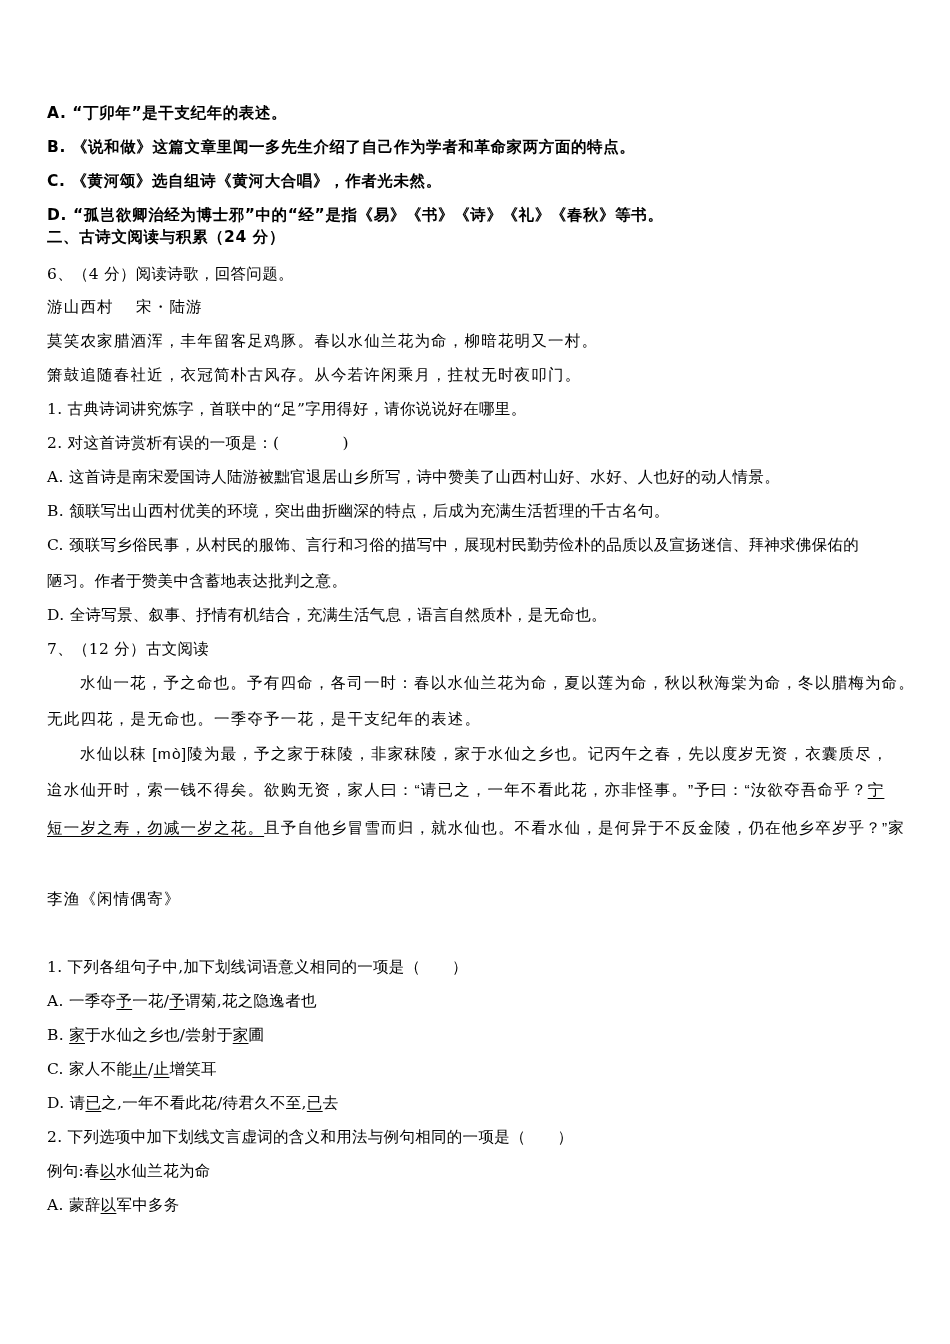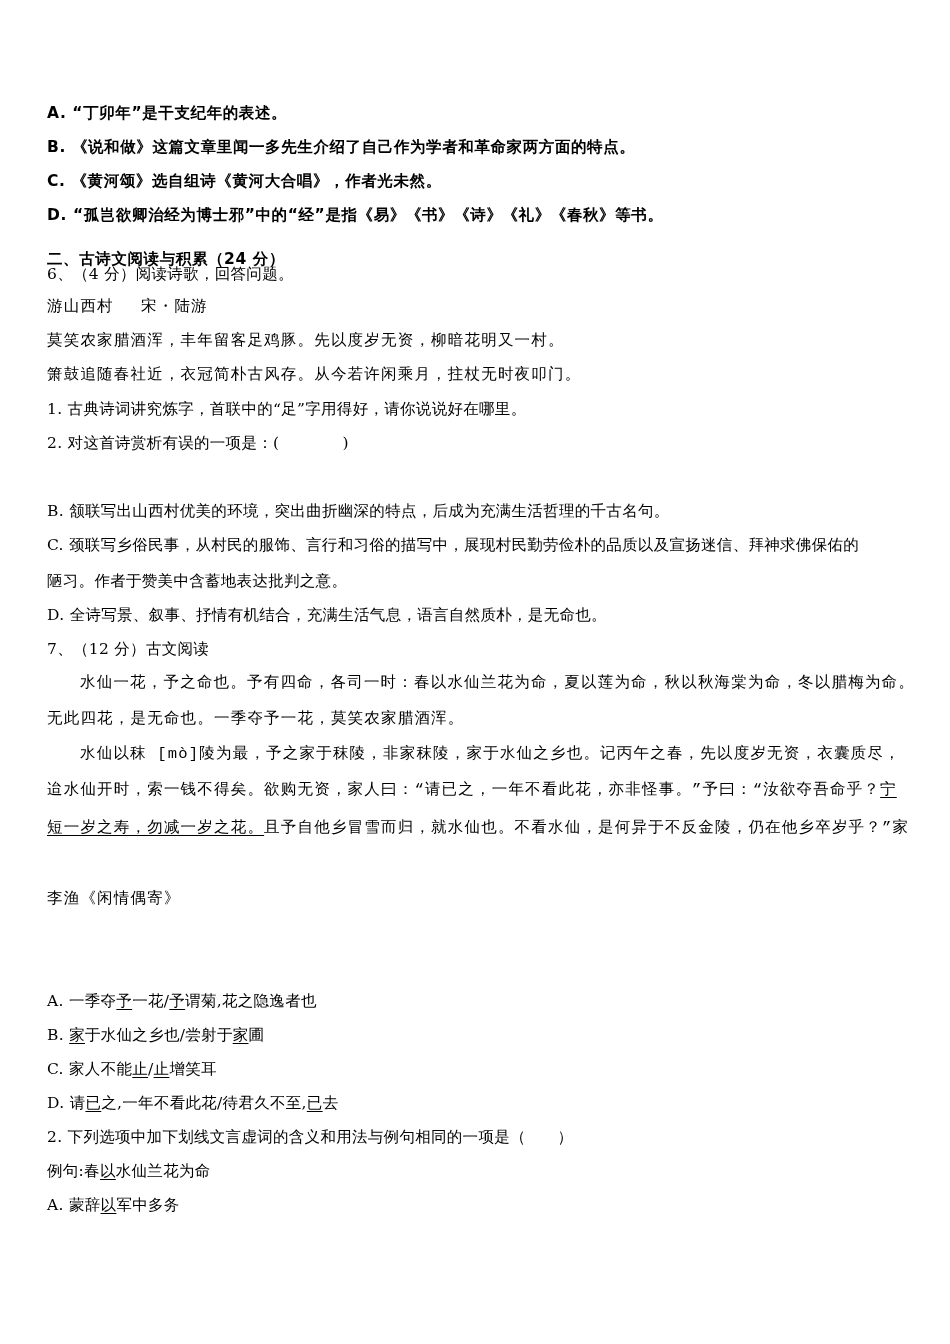--- a/index.html
+++ b/index.html
@@ -7,59 +7,61 @@
     width: 950px; height: 1344px; position: relative; overflow: hidden;
     font-family: "DejaVu Serif", "Liberation Serif", serif;
     color: #000000;
   }
   .page { position: absolute; left: 0; top: 0; width: 950px; height: 1344px; }
   .line {
     position: absolute; left: 47px; white-space: nowrap;
     font-size: 15.5px; line-height: 20px; letter-spacing: 0.3px;
   }
   .bold { font-weight: bold; font-family: "DejaVu Sans", "Liberation Sans", sans-serif; letter-spacing: 0.6px; }
-  .kai { font-family: Liberation Mono, monospace; letter-spacing: 1.2px; }
+  .kai { font-family: Liberation Sans, sans-serif; letter-spacing: 1.2px; }
   .indent { left: 80px; }
   .u { text-decoration: underline; text-underline-offset: 3px; }
 </style>
 </head>
 <body>
 
 <div class="page">
 
   <div class="line bold" style="top:103px">A. “丁卯年”是干支纪年的表述。</div>
   <div class="line bold" style="top:137px">B. 《说和做》这篇文章里闻一多先生介绍了自己作为学者和革命家两方面的特点。</div>
   <div class="line bold" style="top:171px">C. 《黄河颂》选自组诗《黄河大合唱》，作者光未然。</div>
   <div class="line bold" style="top:205px">D. “孤岂欲卿治经为博士邪”中的“经”是指《易》《书》《诗》《礼》《春秋》等书。</div>
 
-  <div class="line bold" style="top:249px">二、古诗文阅读与积累（24 分）</div>
+  <div class="line bold" style="top:227px">二、古诗文阅读与积累（24 分）</div>
 
   <div class="line" style="top:264px">6、（4 分）阅读诗歌，回答问题。</div>
   <div class="line kai" style="top:297px">游山西村　 宋・陆游</div>
-  <div class="line kai" style="top:331px">莫笑农家腊酒浑，丰年留客足鸡豚。先以度岁无资，柳暗花明又一村。</div>
+  <div class="line kai" style="top:331px">莫笑农家腊酒浑，丰年留客足鸡豚。春以水仙兰花为命，柳暗花明又一村。</div>
   <div class="line kai" style="top:365px">箫鼓追随春社近，衣冠简朴古风存。从今若许闲乘月，拄杖无时夜叩门。</div>
   <div class="line" style="top:399px">1. 古典诗词讲究炼字，首联中的“足”字用得好，请你说说好在哪里。</div>
   <div class="line" style="top:433px">2. 对这首诗赏析有误的一项是：(　　　　)</div>
+  <div class="line" style="top:467px">A. 这首诗是南宋爱国诗人陆游被黜官退居山乡所写，诗中赞美了山西村山好、水好、人也好的动人情景。</div>
   <div class="line" style="top:501px">B. 颔联写出山西村优美的环境，突出曲折幽深的特点，后成为充满生活哲理的千古名句。</div>
   <div class="line" style="top:571px">陋习。作者于赞美中含蓄地表达批判之意。</div>
   <div class="line" style="top:535px">C. 颈联写乡俗民事，从村民的服饰、言行和习俗的描写中，展现村民勤劳俭朴的品质以及宣扬迷信、拜神求佛保佑的</div>
   <div class="line" style="top:605px">D. 全诗写景、叙事、抒情有机结合，充满生活气息，语言自然质朴，是无命也。</div>
 
   <div class="line" style="top:639px">7、（12 分）古文阅读</div>
   <div class="line kai indent" style="top:673px">水仙一花，予之命也。予有四命，各司一时：春以水仙兰花为命，夏以莲为命，秋以秋海棠为命，冬以腊梅为命。</div>
-  <div class="line kai" style="top:709px">无此四花，是无命也。一季夺予一花，莫笑农家腊酒浑。</div>
+  <div class="line kai" style="top:709px">无此四花，是无命也。一季夺予一花，是干支纪年的表述。</div>
   <div class="line kai indent" style="top:744px">水仙以秣 [mò]陵为最，予之家于秣陵，非家秣陵，家于水仙之乡也。记丙午之春，先以度岁无资，衣囊质尽，</div>
   <div class="line kai" style="top:780px">
     <span>迨水仙开时，索一钱不得矣。欲购无资，家人曰：“请已之，一年不看此花，亦非怪事。”予曰：“汝欲夺吾命乎？</span><span class="u">宁</span>
   </div>
   <div class="line kai" style="top:818px">
     <span class="u">短一岁之寿，勿减一岁之花。</span><span>且予自他乡冒雪而归，就水仙也。不看水仙，是何异于不反金陵，仍在他乡卒岁乎？”家</span>
   </div>
   <div class="line kai" style="top:889px">李渔《闲情偶寄》</div>
 
+  <div class="line" style="top:957px">1. 下列各组句子中,加下划线词语意义相同的一项是（　　）</div>
   <div class="line" style="top:991px">
     <span>A. </span><span>一季夺</span><span class="u">予</span><span>一花/</span><span class="u">予</span><span>谓菊,花之隐逸者也</span>
   </div>
   <div class="line" style="top:1025px">
     <span>B. </span><span></span><span class="u">家</span><span>于水仙之乡也/尝射于</span><span class="u">家</span><span>圃</span>
   </div>
   <div class="line" style="top:1059px">
     <span>C. </span><span>家人不能</span><span class="u">止</span><span>/</span><span class="u">止</span><span>增笑耳</span>
   </div>
   <div class="line" style="top:1093px">

